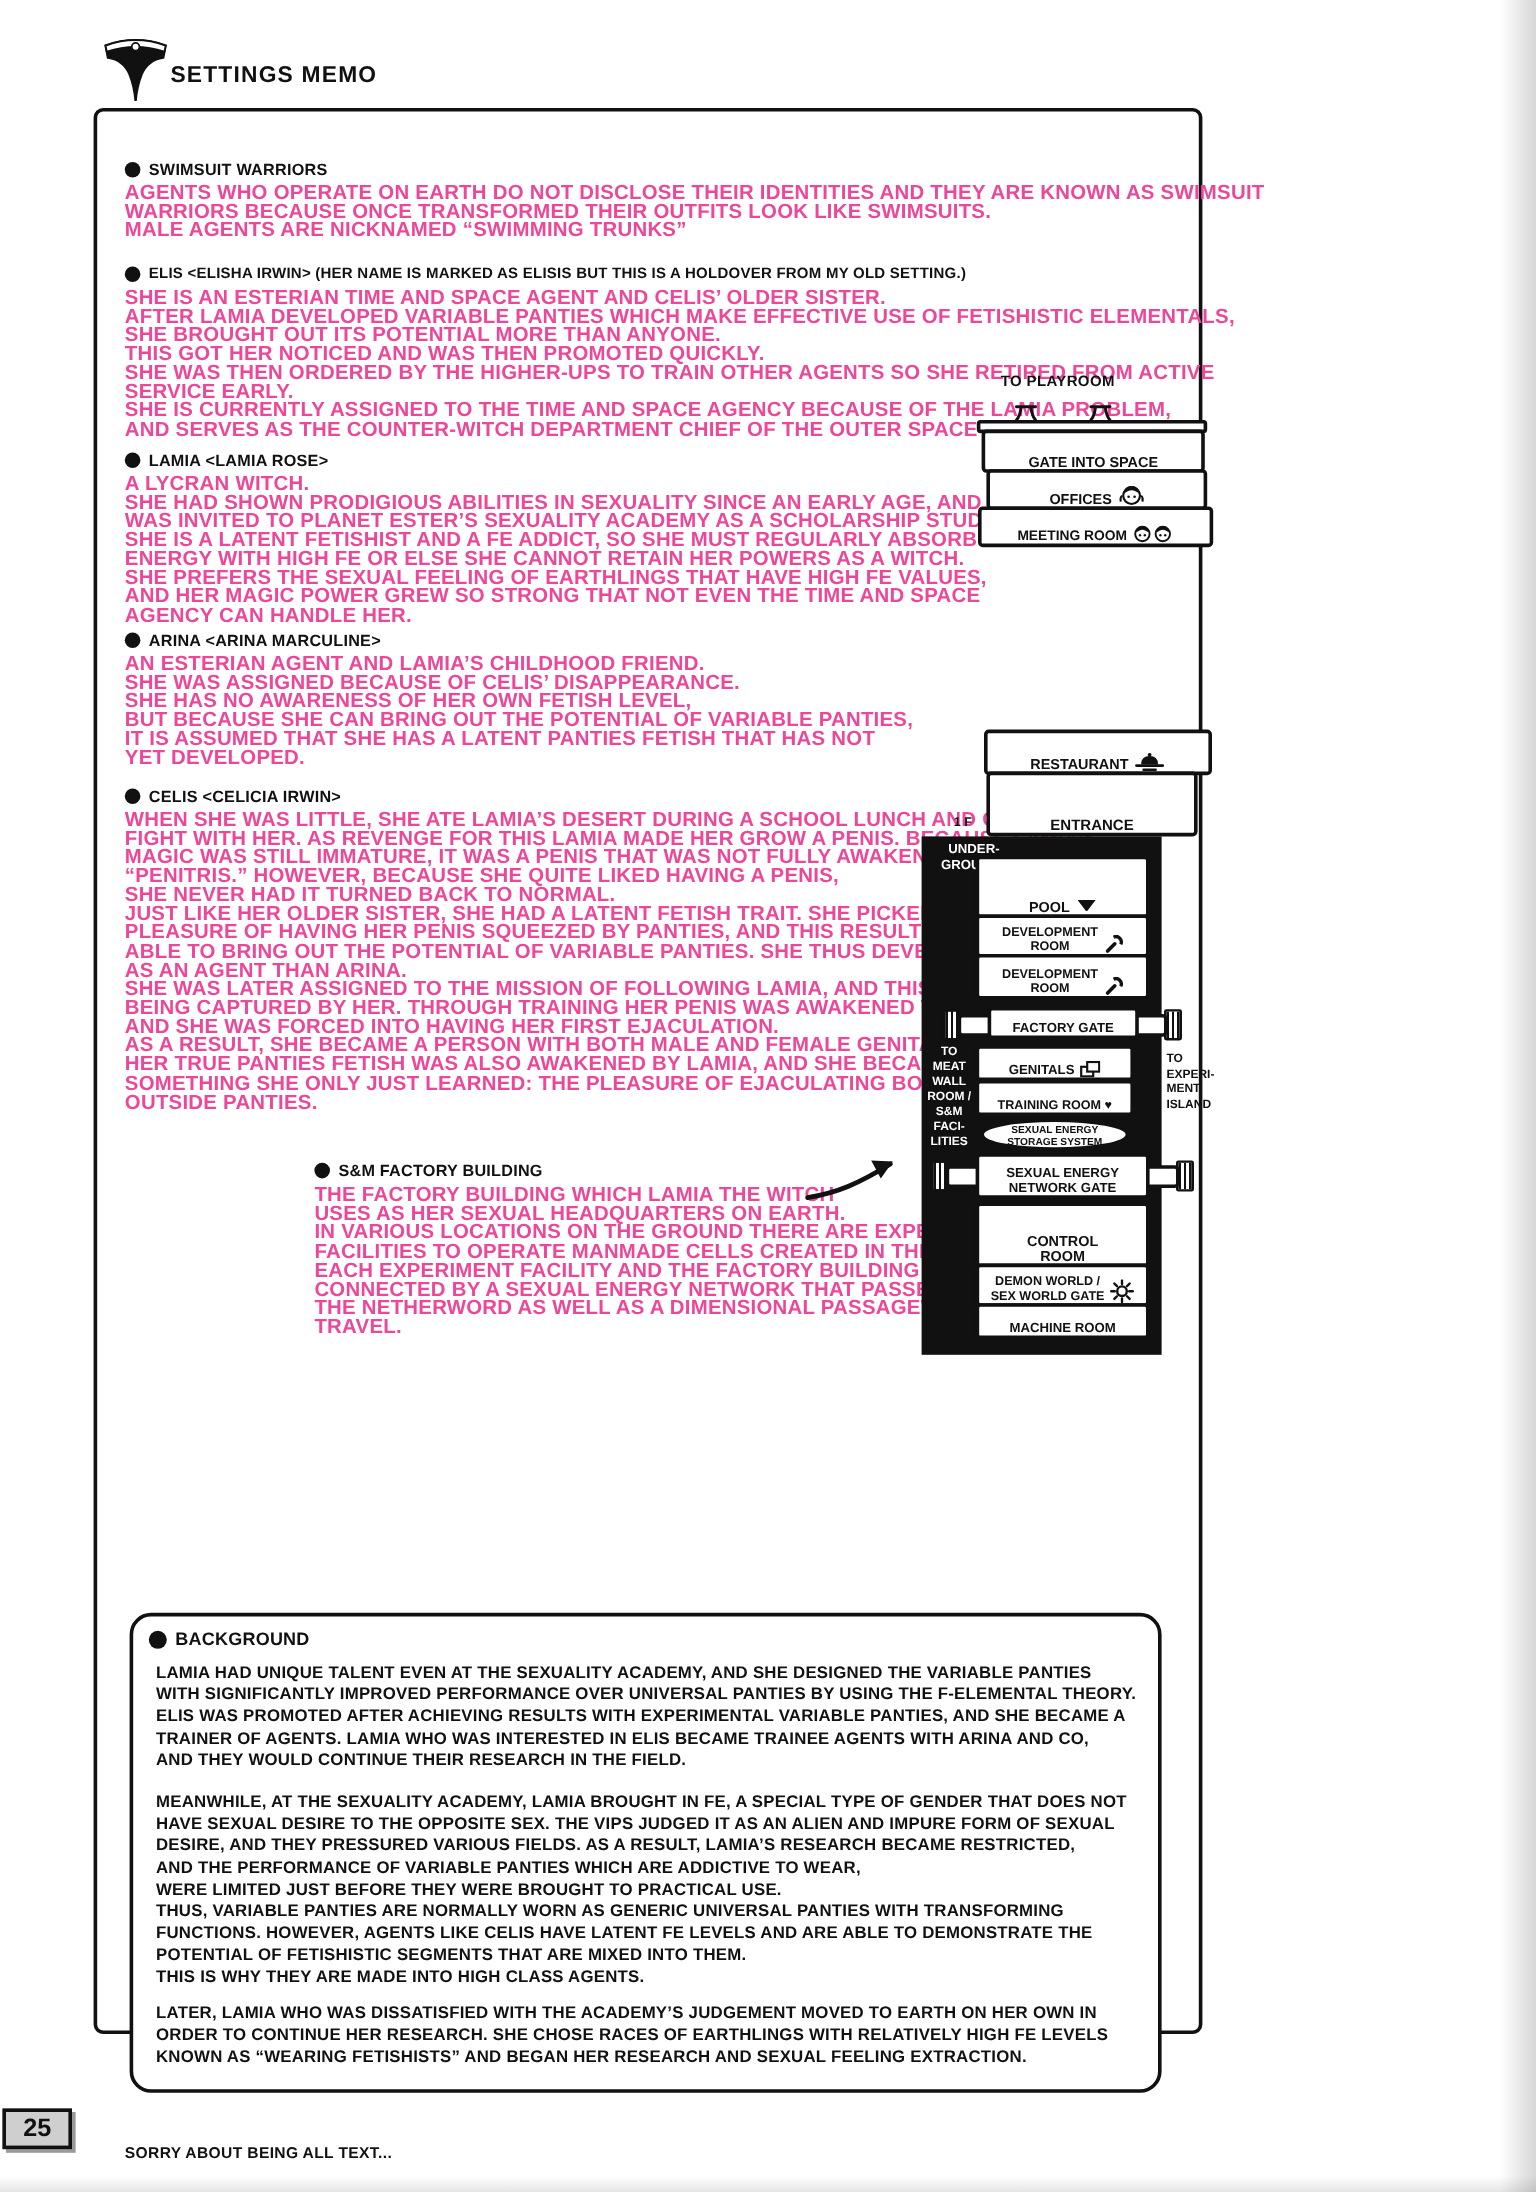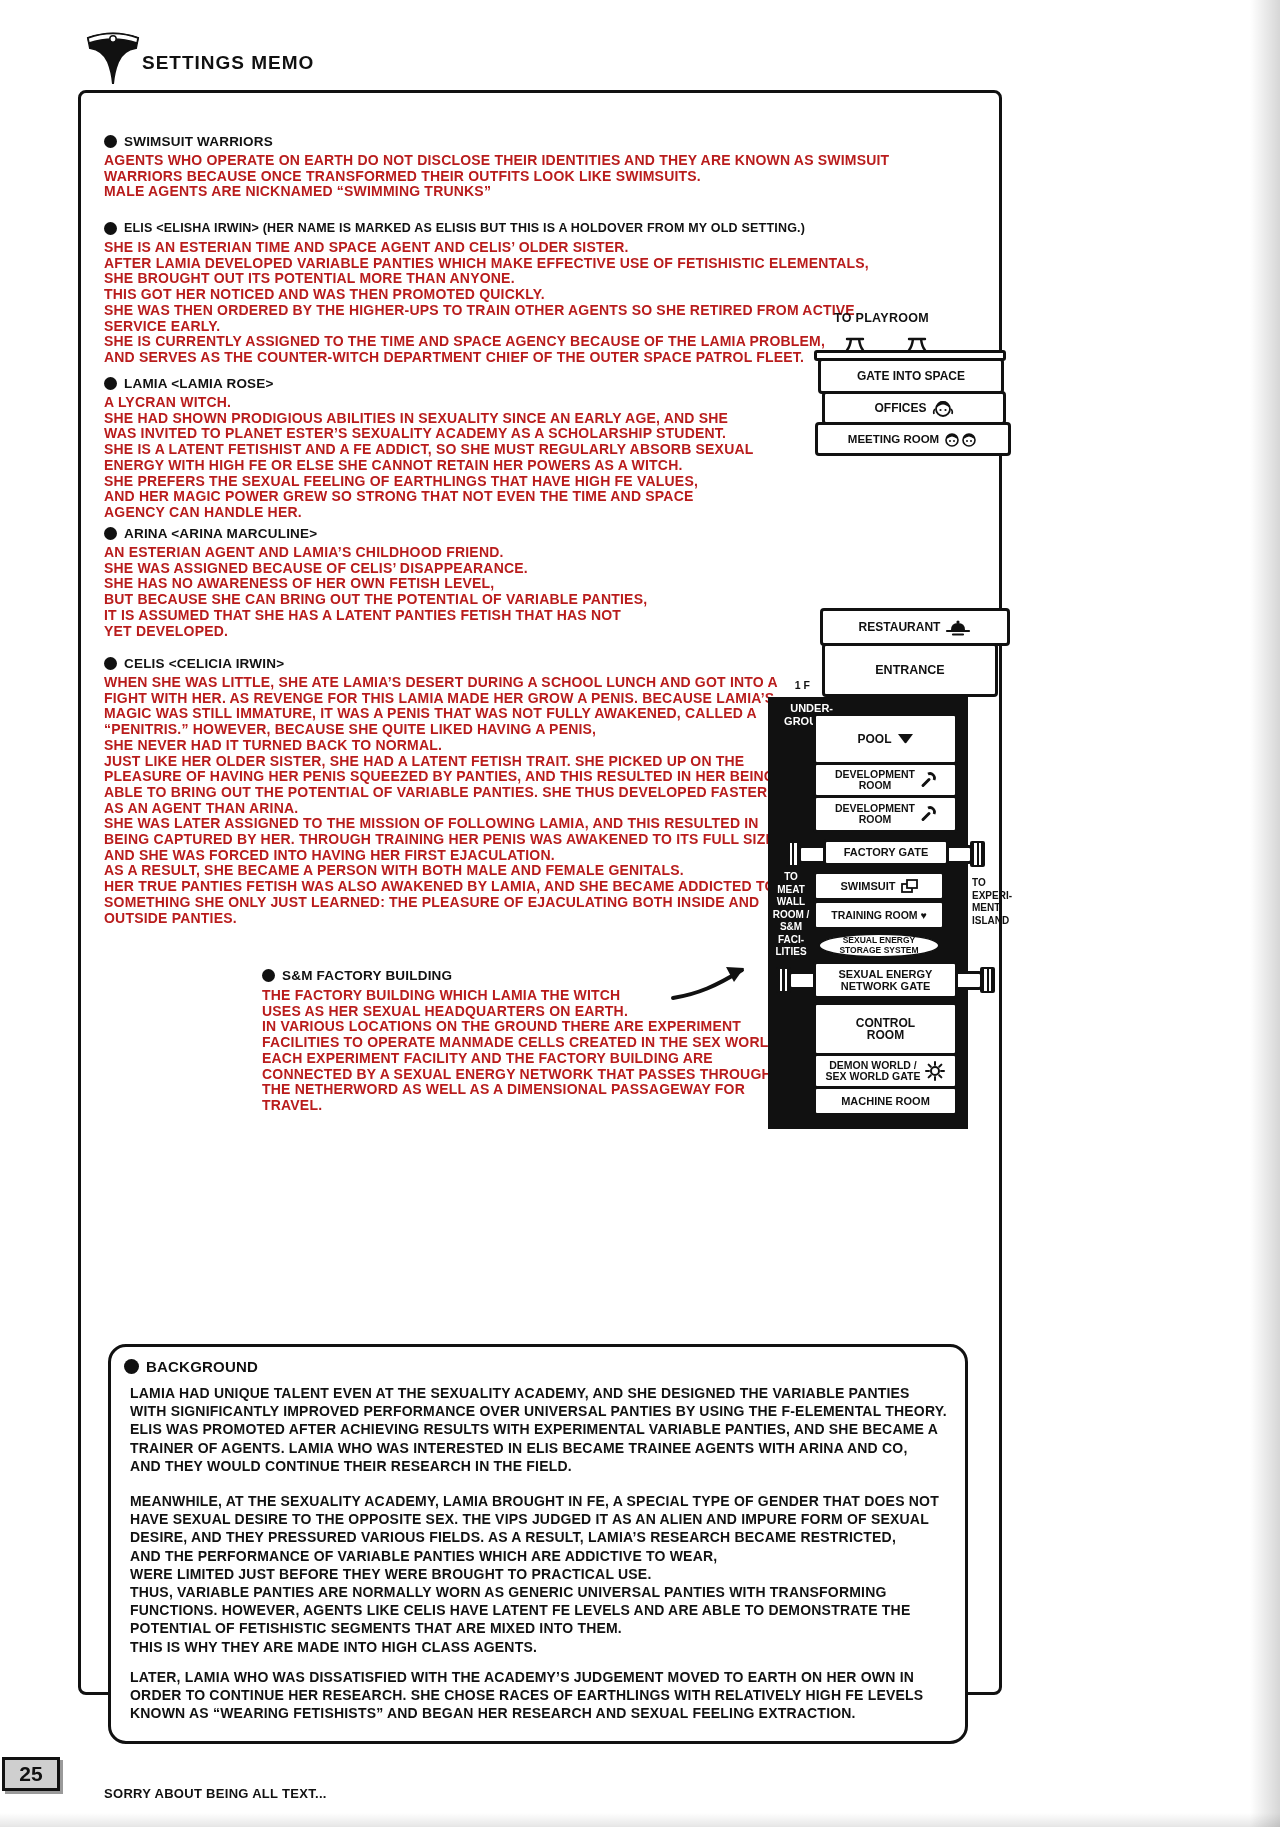--- a/index.html
+++ b/index.html
@@ -1,30 +1,30 @@
 <!DOCTYPE html>
 <html><head>
 <meta charset="utf-8">
 <style>
   html,body{margin:0;padding:0;background:#fff;}
   .page{position:relative;width:1280px;height:1827px;background:#fff;overflow:hidden;
         font-family:"Liberation Sans","DejaVu Sans",sans-serif;color:#111;}
   .abs{position:absolute;}
-  .txt{font-weight:700;font-size:14px;line-height:15.7px;letter-spacing:.2px;white-space:pre;color:#b91c1c;}
+  .txt{font-weight:700;font-size:17px;line-height:15.7px;letter-spacing:.2px;white-space:pre;color:#ec4899;}
   .sec-title{display:flex;align-items:center;gap:7px;font-weight:700;font-size:13.5px;letter-spacing:.2px;}
   .bullet{width:13px;height:13px;border-radius:50%;background:#111;flex:none;}
   .outer-box{position:absolute;left:78px;top:90px;width:924px;height:1605px;
              border:3px solid #111;border-radius:8px;box-sizing:border-box;}
   .bg-box{position:absolute;left:108px;top:1344px;width:860px;height:400px;background:#fff;
           border:3px solid #111;border-radius:18px;box-sizing:border-box;z-index:2;}
   .bg-txt{font-weight:700;font-size:14px;line-height:18.2px;letter-spacing:.2px;white-space:pre;z-index:3;}
   
   .bld{position:absolute;left:768px;top:305px;width:290px;height:835px;}
   .room{position:absolute;box-sizing:border-box;background:#fff;border:3px solid #111;border-radius:4px;
-        display:flex;align-items:center;justify-content:center;text-align:center;gap:5px;
+        display:flex;align-items:flex-end;justify-content:center;text-align:center;gap:5px;
         font-weight:700;font-size:11.5px;line-height:12.5px;white-space:pre-line;z-index:2;color:#111;}
   .panel{position:absolute;background:#111;z-index:1;}
   .wlab{position:absolute;color:#fff;font-weight:700;text-align:center;white-space:pre-line;z-index:2;}
   .blab{position:absolute;color:#111;font-weight:700;text-align:left;white-space:pre-line;}
   .pipe{position:absolute;display:flex;align-items:center;z-index:1;}
   .hatch{width:11px;height:22px;background:repeating-linear-gradient(to right,#111 0 2px,#fff 2px 4.5px);
          border:2px solid #111;border-radius:2px;flex:none;}
   .neck{width:24px;height:13px;background:#fff;border:3px solid #111;border-radius:4px;margin:0 -3px;flex:none;z-index:1;}
   .oval{border-radius:50% !important;border-width:2px !important;font-size:8.5px !important;line-height:9.5px !important;}
   .pagenum{position:absolute;left:2px;top:1757px;width:58px;height:34px;background:#cfcfcf;border:3px solid #111;
@@ -225,21 +225,21 @@
 ROOM</span>
         <svg width="16" height="16" viewBox="0 0 16 16">
           <path d="M3 13.5 L9 7.5" stroke="#111" stroke-width="3" stroke-linecap="round"></path>
           <path d="M8 2 A4.5 4.5 0 0 1 14 8" fill="none" stroke="#111" stroke-width="2.8"></path>
         </svg>
       </div>
       <div class="room" style="left:55px;top:142px;width:126px;height:27px;font-size:11px">
         <span>FACTORY GATE</span>
       </div>
       <div class="room" style="left:45px;top:174px;width:132px;height:30px;font-size:11px">
-        <span>SWIMSUIT</span>
+        <span>GENITALS</span>
         <svg width="17" height="14" viewBox="0 0 17 14">
           <rect x="1" y="5" width="10" height="8" fill="#fff" stroke="#111" stroke-width="1.8"></rect>
           <rect x="6" y="1" width="10" height="8" fill="#fff" stroke="#111" stroke-width="1.8"></rect>
         </svg>
       </div>
       <div class="room" style="left:45px;top:203px;width:132px;height:30px;font-size:10.5px">
         <span>TRAINING ROOM ♥</span>
       </div>
       <div class="room oval" style="left:50px;top:236px;width:122px;height:25px">
         <span>SEXUAL ENERGY

